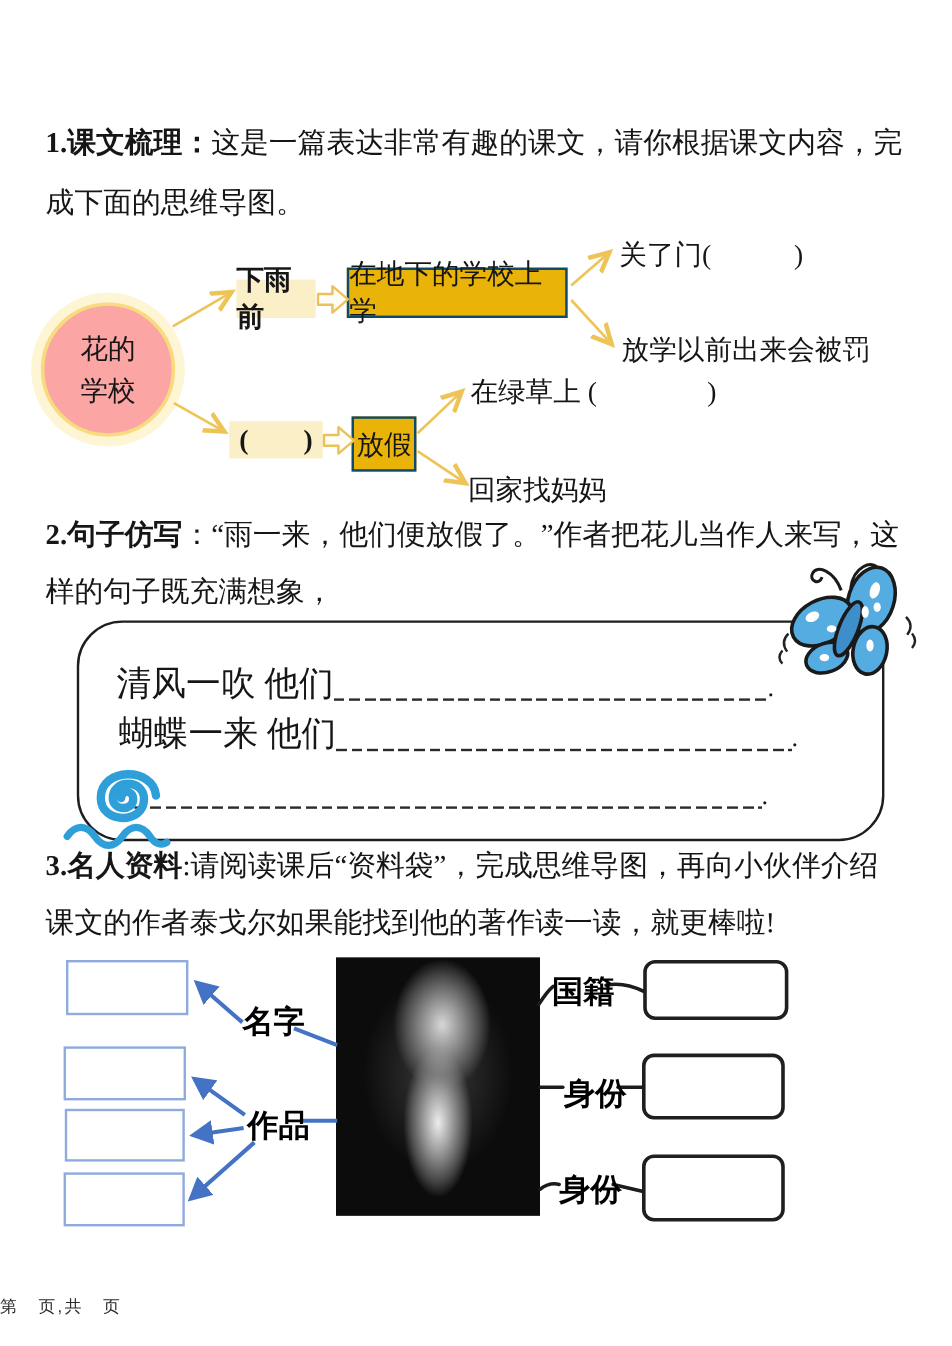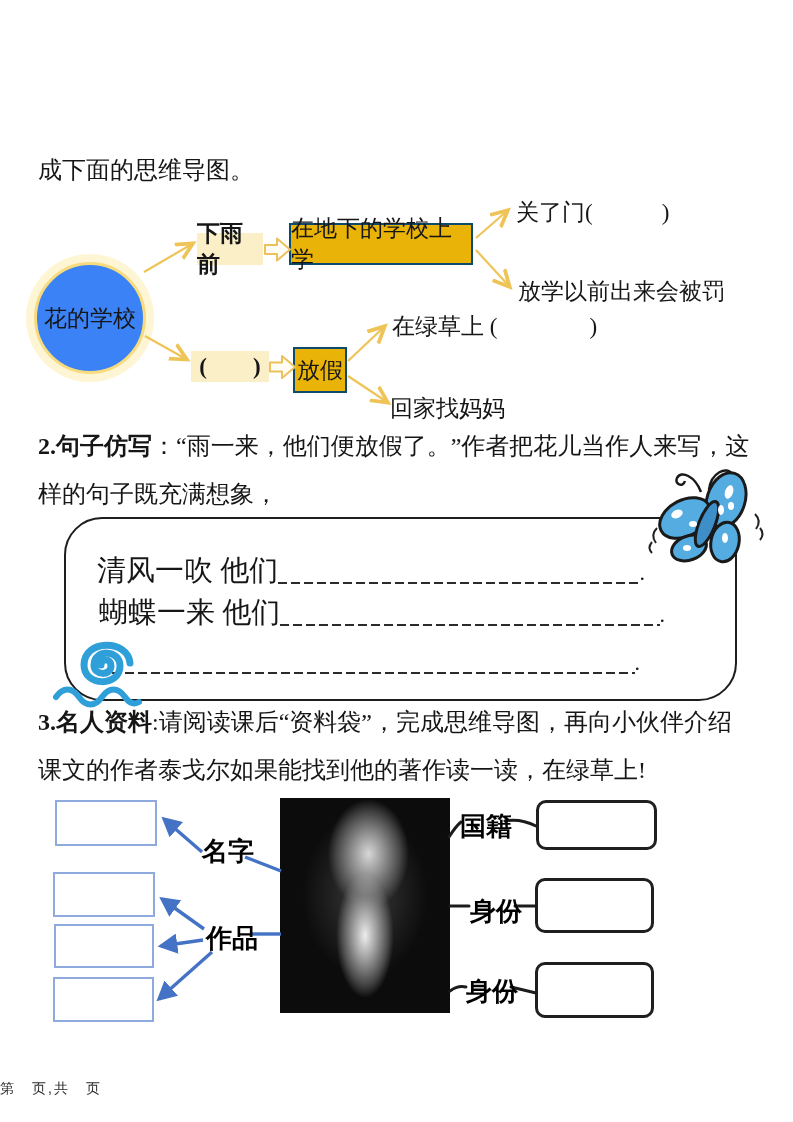--- a/index.html
+++ b/index.html
@@ -9,24 +9,24 @@
   }
   .overlay{position:absolute;left:0;top:0;width:793px;height:1122px;pointer-events:none;z-index:3;}
   .title{
     position:absolute;left:0;top:50px;width:793px;margin:0;text-align:center;
     font-size:32px;font-weight:800;letter-spacing:1px;
   }
   .para{position:absolute;left:38px;width:730px;font-size:24px;line-height:32px;white-space:nowrap;}
   .para b{font-weight:800;}
   
   .root-circle{
-    position:absolute;left:34px;top:262px;width:112px;height:112px;border-radius:50%;
-    background:#3b82f6;border:3px solid #F7DB7E;box-sizing:border-box;
+    position:absolute;left:34px;top:252px;width:112px;height:112px;border-radius:50%;
+    background:#fca5a5;border:3px solid #F7DB7E;box-sizing:border-box;
     box-shadow:0 0 0 8px rgba(250,232,160,0.45);
-    display:flex;flex-direction:row;justify-content:center;align-items:center;z-index:2;
+    display:flex;flex-direction:column;justify-content:center;align-items:center;z-index:2;
   }
   .root-circle div{font-size:23px;line-height:35px;}
   .hl-box{
     position:absolute;background:#FAEFC7;display:flex;align-items:center;justify-content:center;
     font-size:23px;z-index:2;box-sizing:border-box;font-weight:bold;
   }
   .node-box{
     position:absolute;background:#eab308;border:2px solid #0c4a6e;display:flex;align-items:center;
     justify-content:center;font-size:23px;z-index:2;box-sizing:border-box;
   }
@@ -110,20 +110,23 @@
       <path d="M449,837 Q456,826 461,822"></path>
       <path d="M505,821 Q520,818 536,826"></path>
       <path d="M450,906 L469,906"></path>
       <path d="M515,906 L536,906"></path>
       <path d="M450,991 Q458,985 466,987"></path>
       <path d="M511,987 L536,993"></path>
     </g>
   </svg>
 
 
+  <div class="para" style="top:104px">
+    <b>1.课文梳理：</b><span>这是一篇表达非常有趣的课文，请你根据课文内容，完</span>
+  </div>
   <div class="para" style="top:154px">成下面的思维导图。</div>
 
   <div class="root-circle">
     <div>花的</div>
     <div>学校</div>
   </div>
   <div class="hl-box" style="left:197px;top:233px;width:66px;height:32px">下雨前</div>
   <div class="node-box" style="left:289px;top:223px;width:184px;height:42px">在地下的学校上学</div>
   <div class="leaf" style="left:516px;top:197px">关了门(　　　)</div>
   <div class="leaf" style="left:518px;top:276px">放学以前出来会被罚</div>
@@ -184,21 +187,21 @@
   </svg>
 
   <svg class="deco" style="left:44px;top:629px;width:110px;height:82px" viewBox="0 0 110 82">
     <path d="M57,36 c0,-7 10,-7 10,1 c0,10 -17,10 -17,-1 c0,-16 26,-16 26,1 c0,21 -36,21 -36,-1 c0,-26 44,-26 46,-2" fill="none" stroke="#2E9FD8" stroke-width="7" stroke-linecap="round"></path>
     <path d="M12,68 c7,-10 16,-10 23,0 c7,10 16,10 23,0 c7,-10 16,-10 23,0 c4,6 9,8 14,5" fill="none" stroke="#2E9FD8" stroke-width="6" stroke-linecap="round"></path>
   </svg>
 
   <div class="para" style="top:706px">
     <b>3.名人资料</b><span>:请阅读课后“资料袋”，完成思维导图，再向小伙伴介绍</span>
   </div>
-  <div class="para" style="top:754px">课文的作者泰戈尔如果能找到他的著作读一读，在绿草上!</div>
+  <div class="para" style="top:754px">课文的作者泰戈尔如果能找到他的著作读一读，就更棒啦!</div>
 
   <div class="slot-left" style="left:55px;top:800px;width:102px;height:46px"></div>
   <div class="slot-left" style="left:53px;top:872px;width:102px;height:45px"></div>
   <div class="slot-left" style="left:54px;top:924px;width:100px;height:44px"></div>
   <div class="slot-left" style="left:53px;top:977px;width:101px;height:45px"></div>
 
   <div class="blue-label" style="left:202px;top:834px">名字</div>
   <div class="blue-label" style="left:206px;top:921px">作品</div>
 
   <div class="portrait"></div>

